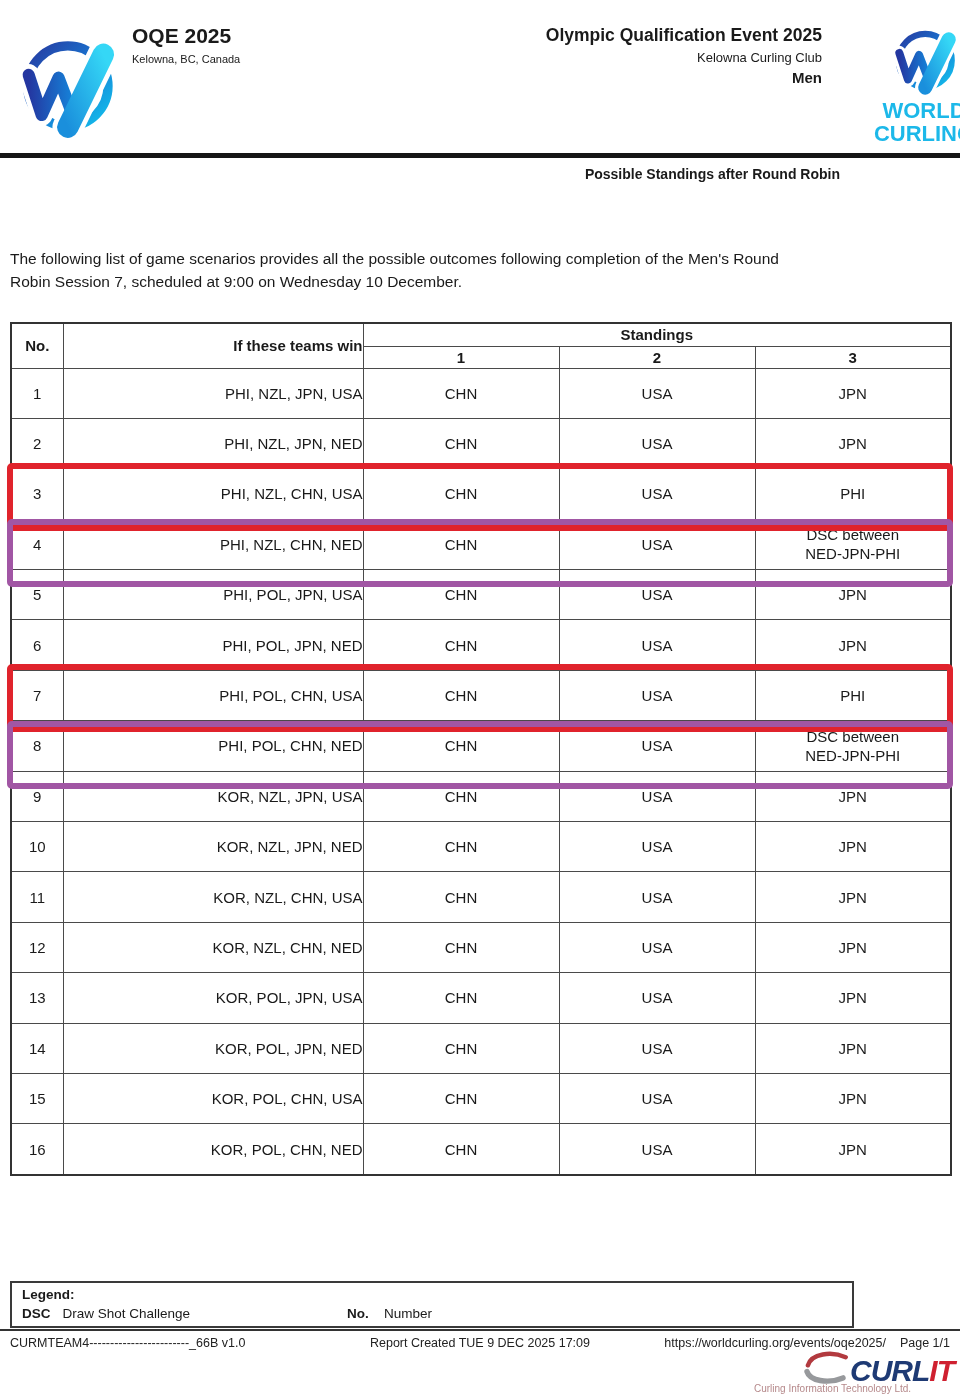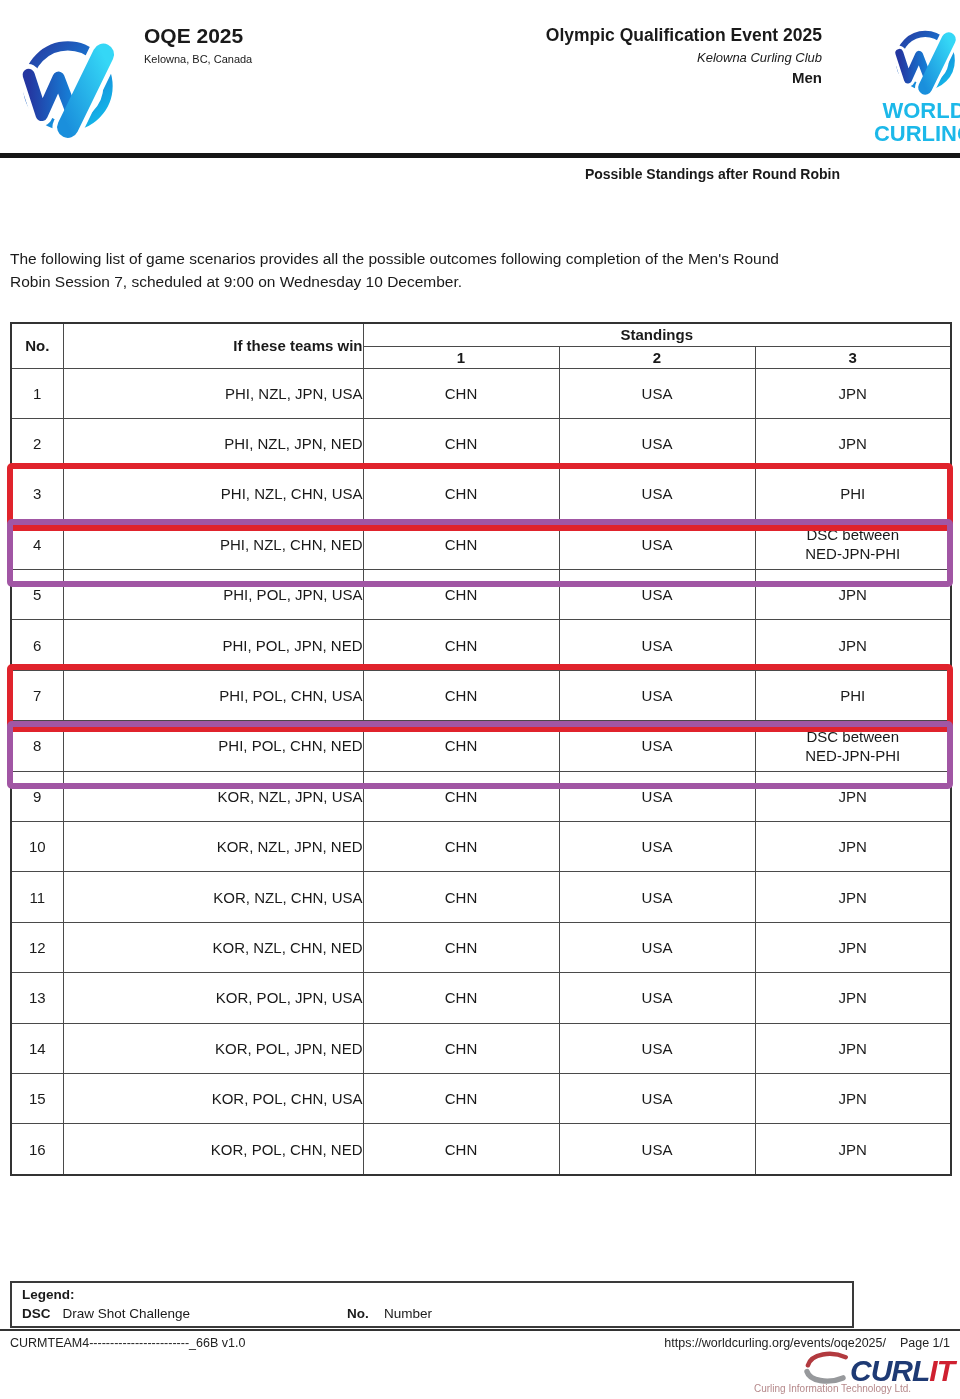--- a/index.html
+++ b/index.html
@@ -5,26 +5,26 @@
   html,body { margin:0; padding:0; }
   body {
     width:960px; height:1399px; position:relative; background:#ffffff;
     font-family:"Liberation Sans", sans-serif; color:#1a1a1a;
     overflow:hidden;
   }
   .abs { position:absolute; }
 
   
   .left-logo { left:10px; top:28px; width:112px; height:118px; }
-  .left-head { left:144px; top:24px; }
+  .left-head { left:132px; top:24px; }
   .event-short { font-size:21px; font-weight:bold; }
   .event-loc { font-size:11px; margin-top:5px; }
   .right-head { right:138px; top:25px; text-align:right; }
   .event-full { font-size:17.5px; font-weight:bold; }
-  .venue { font-size:13px; margin-top:4px;font-style:italic; }
+  .venue { font-size:13px; margin-top:4px; }
   .gender { font-size:15px; font-weight:bold; margin-top:4px; }
   .right-logo { left:864px; top:24px; width:120px; text-align:center; }
   .right-logo svg { display:block; margin:0 auto; }
   .wc-word { font-size:22px; line-height:21px; font-weight:800; color:var(--cyan); letter-spacing:0px; margin-top:2px; }
 
   .black-bar { left:0; top:153px; width:960px; height:5px; background:#151515; }
 
   .page-title { left:0; top:166px; width:840px; text-align:right; font-size:14px; font-weight:bold; }
 
   .intro { left:10px; top:247px; width:790px; font-size:15.5px; line-height:23px; white-space:pre-line; }
@@ -281,20 +281,21 @@
   <div class="legend-row">
     <span class="abbr">DSC</span><span>Draw Shot Challenge</span>
     <span class="abbr legend-no">No.</span><span class="legend-number">Number</span>
   </div>
 </div>
 
 <div class="abs footer-rule"></div>
 
 <div class="abs footer">
   <span class="f-left">CURMTEAM4------------------------_66B v1.0</span>
+  <span class="f-center">Report Created  TUE 9 DEC 2025 17:09</span>
   <span class="f-url">https://worldcurling.org/events/oqe2025/</span>
   <span class="f-page">Page 1/1</span>
 </div>
 
 <div class="abs curlit">
   <div class="curlit-row">
     <svg width="50" height="36" viewBox="0 0 54 40">
       <path d="M50 8 C 34 1, 12 4, 8 17" fill="none" stroke="#b23a3f" stroke-width="5" stroke-linecap="round"></path>
       <path d="M7 24 C 10 34, 30 38, 47 31" fill="none" stroke="#97999c" stroke-width="6" stroke-linecap="round"></path>
     </svg>

